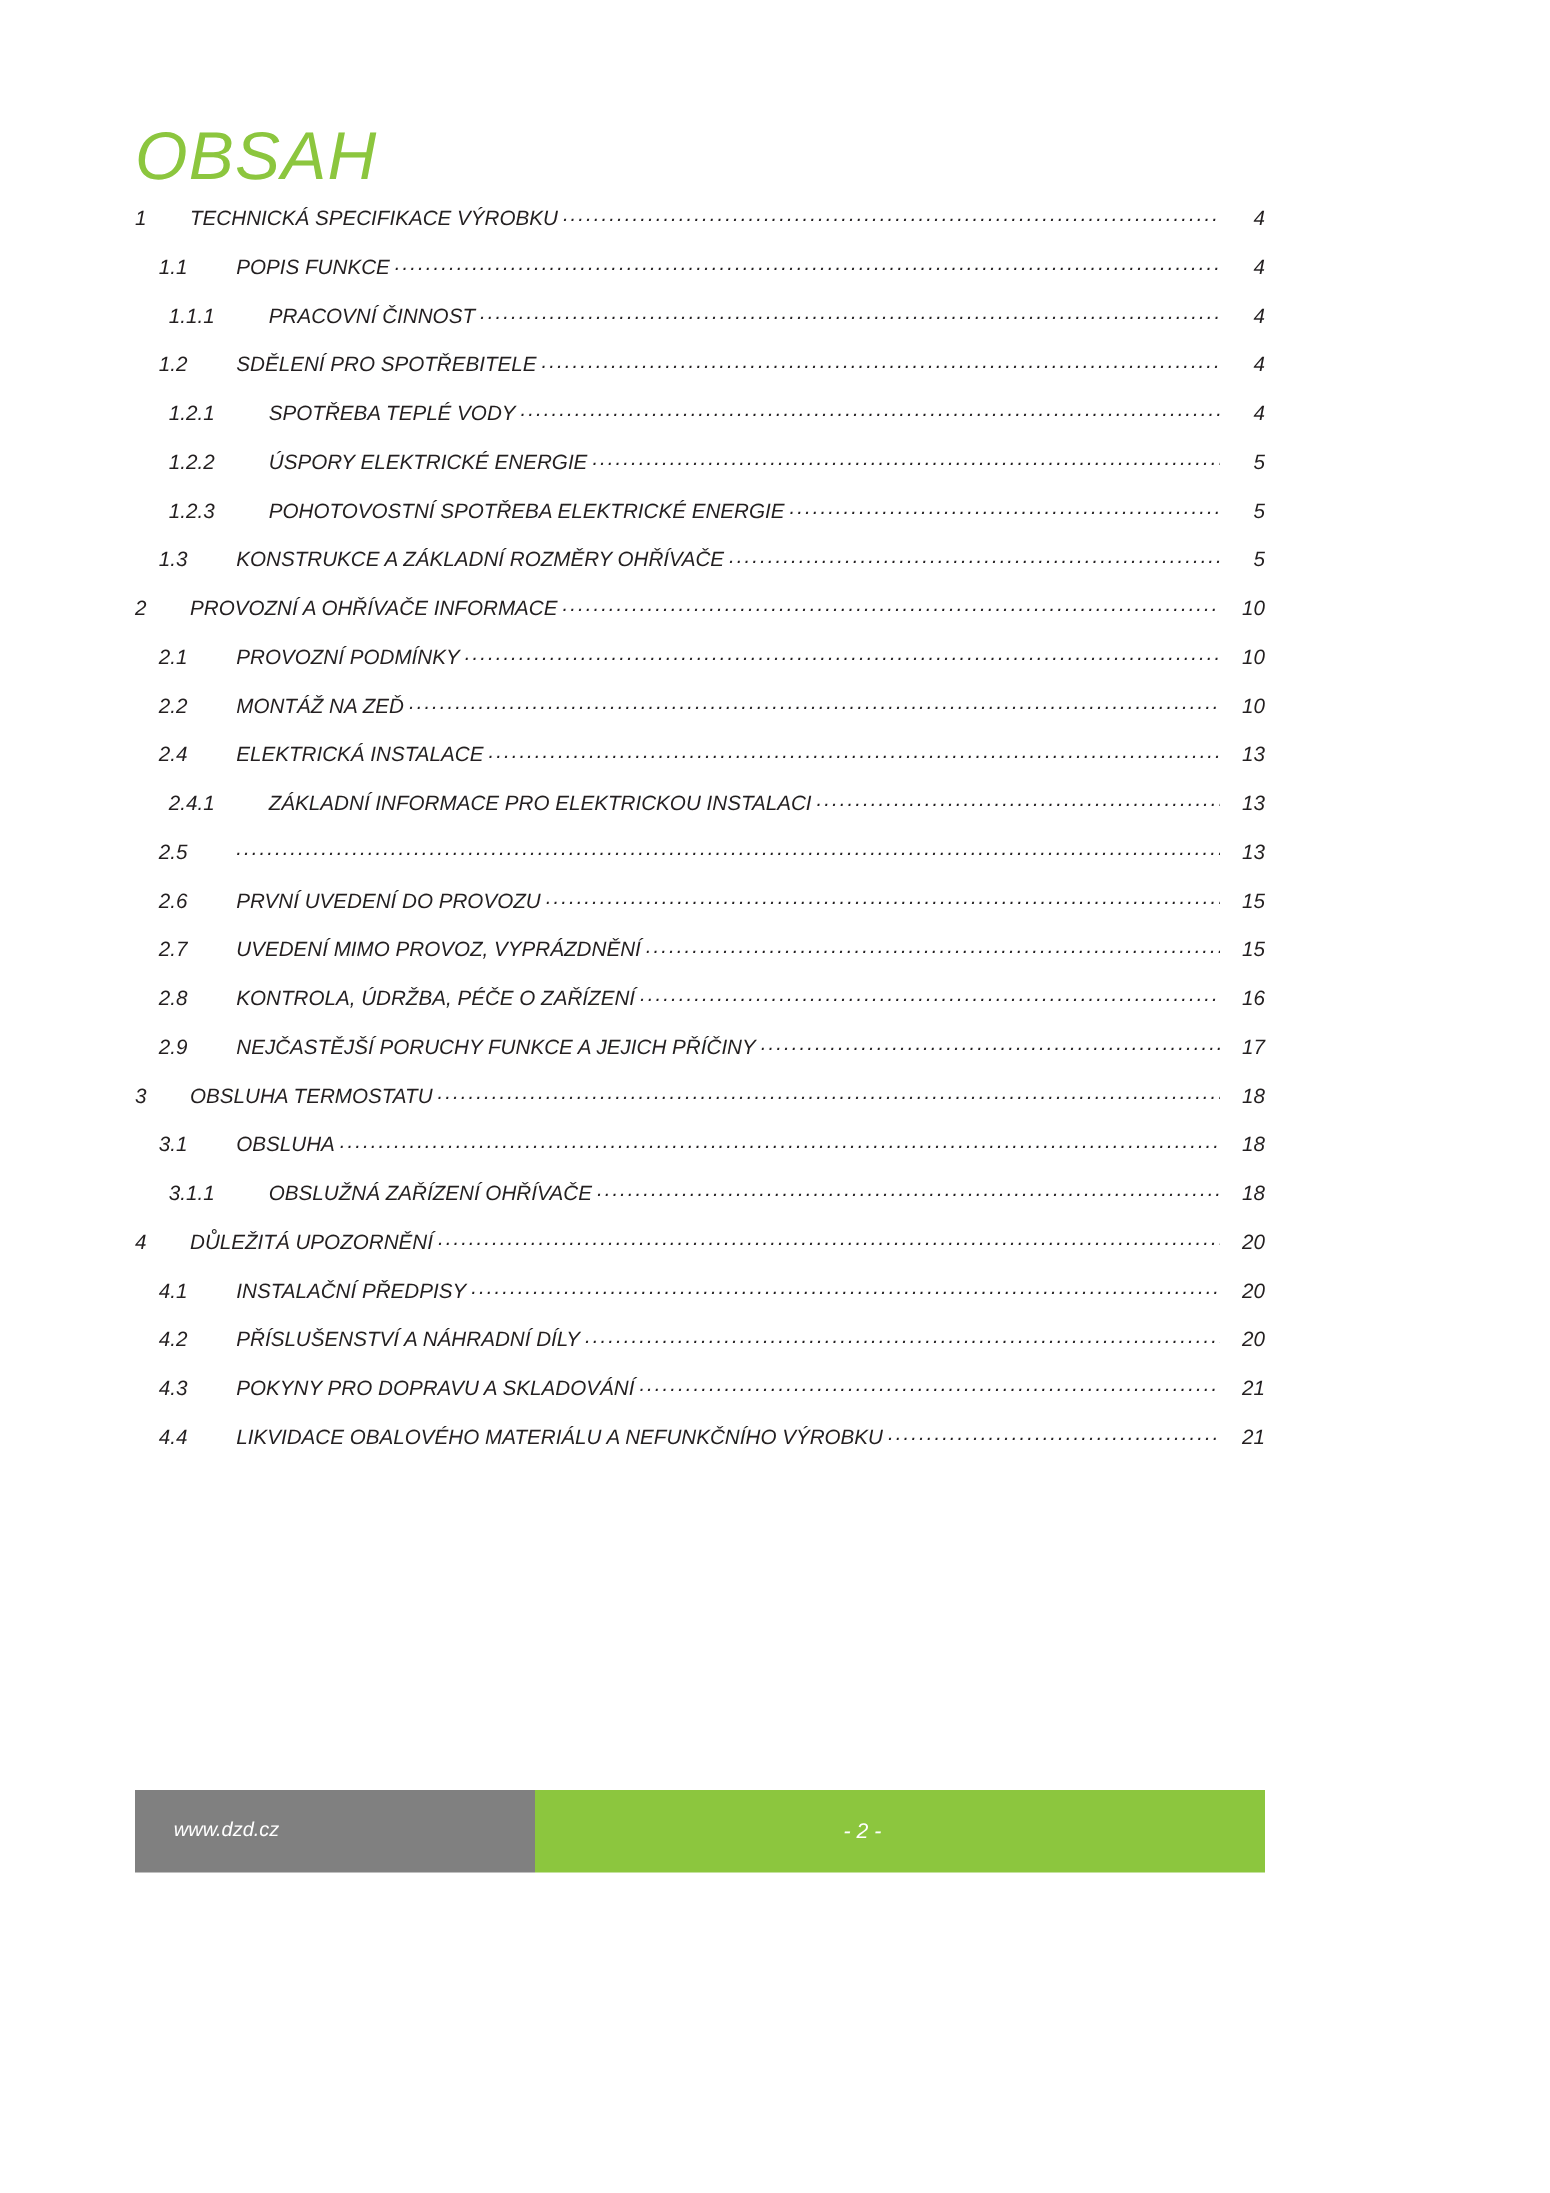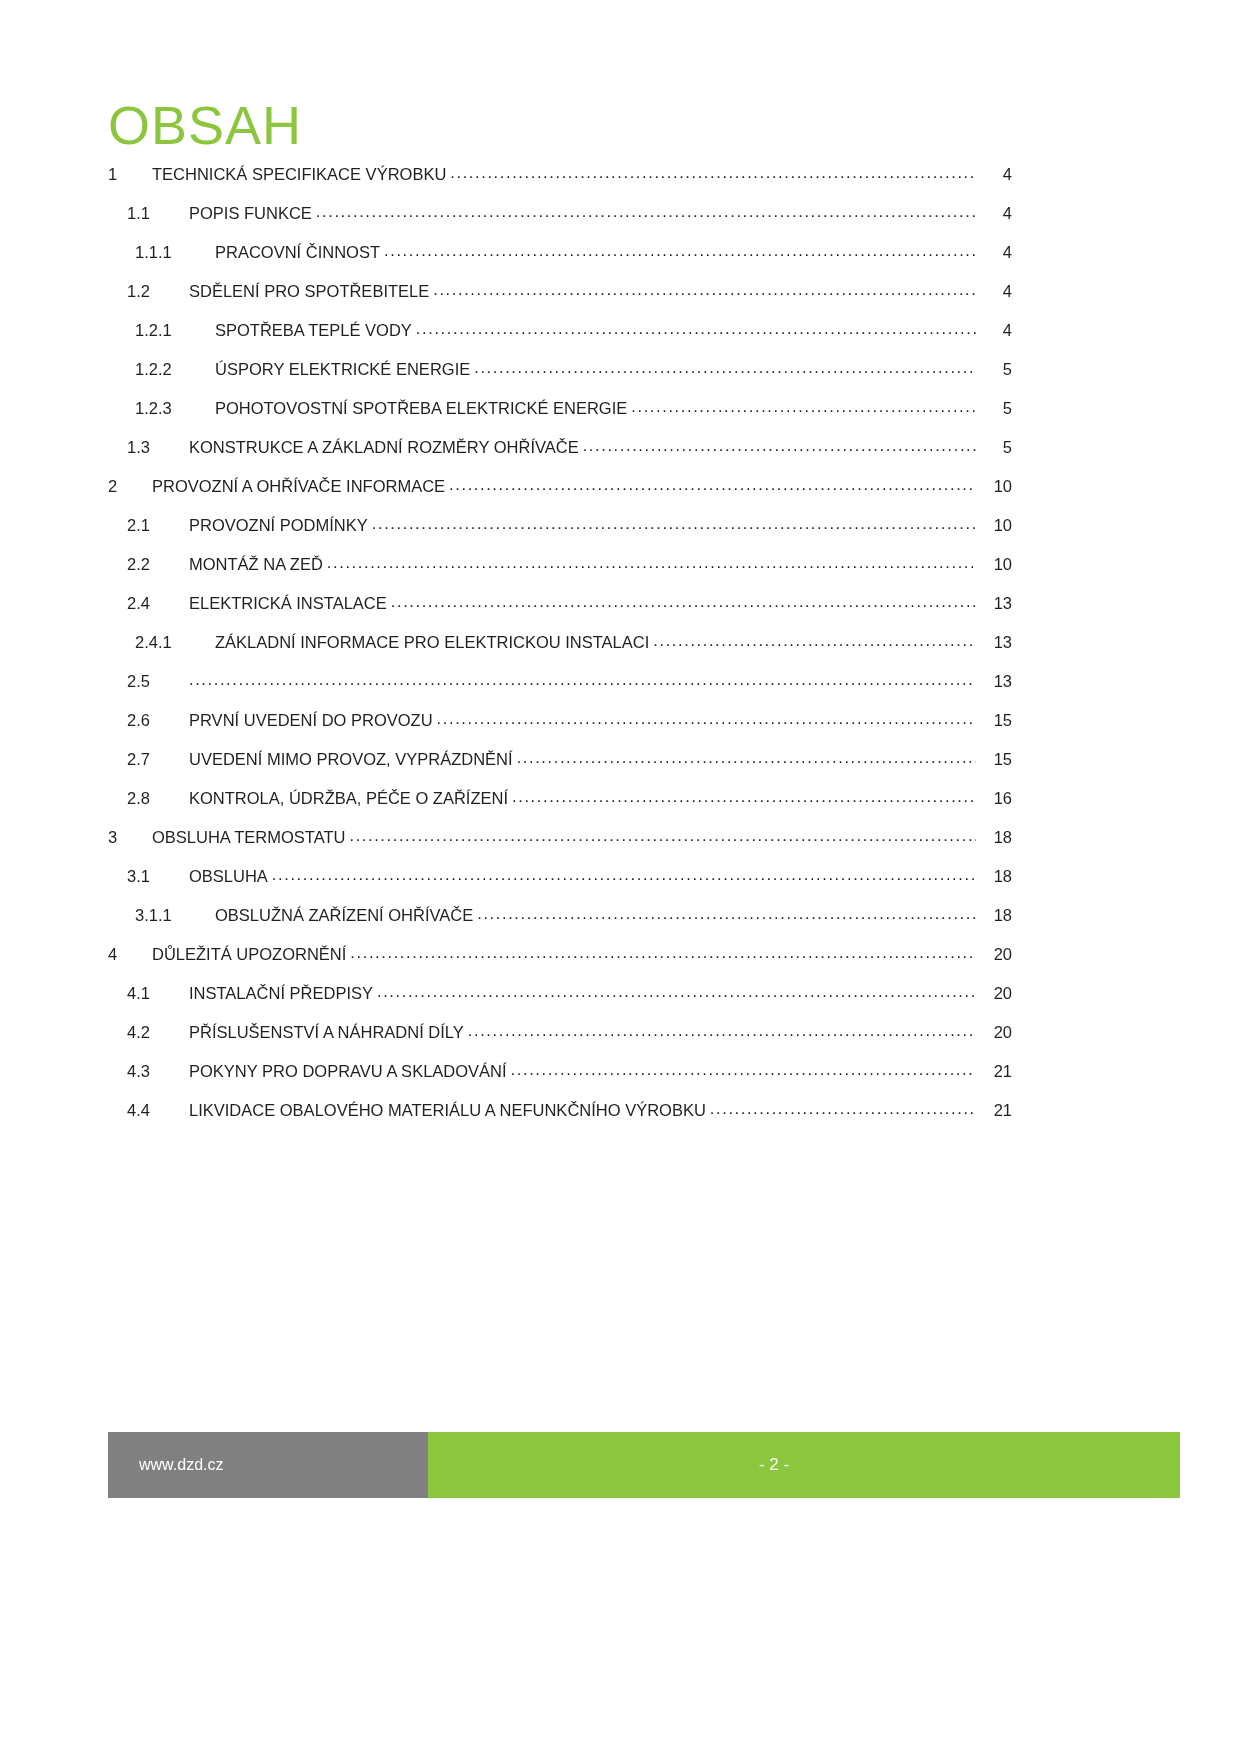--- a/index.html
+++ b/index.html
@@ -12,20 +12,21 @@
     height: 1754px;
     font-family: "Liberation Sans", sans-serif;
     position: relative;
     overflow: hidden;
   }
   .page {
     position: relative;
     width: 1240px;
     height: 1754px;
     box-sizing: border-box;
+    font-style: italic;
   }
   .title {
     position: absolute;
     left: 108px;
     top: 62px;
     font-size: 54px;
     color: #8CC63E;
     letter-spacing: 1px;
     font-weight: 400;
     line-height: 1;
@@ -76,21 +77,21 @@
     width: 30px;
     text-align: right;
     padding-left: 6px;
   }
 
   
   .footer {
     position: absolute;
     left: 108px;
     top: 1432px;
-    width: 1072px;
+    width: 904px;
     height: 66px;
     display: flex;
   }
   .footer-left {
     width: 320px;
     background: #808080;
     color: #ffffff;
     display: flex;
     align-items: center;
     padding-left: 31px;
@@ -211,20 +212,26 @@
         <span class="num">2.7</span>
         <span class="label">UVEDENÍ MIMO PROVOZ, VYPRÁZDNĚNÍ</span>
         <span class="dots"></span>
         <span class="pg">15</span>
       </div>
       <div class="toc-row lvl2">
         <span class="num">2.8</span>
         <span class="label">KONTROLA, ÚDRŽBA, PÉČE O ZAŘÍZENÍ</span>
         <span class="dots"></span>
         <span class="pg">16</span>
+      </div>
+      <div class="toc-row lvl2">
+        <span class="num">2.9</span>
+        <span class="label">NEJČASTĚJŠÍ PORUCHY FUNKCE A JEJICH PŘÍČINY</span>
+        <span class="dots"></span>
+        <span class="pg">17</span>
       </div>
       <div class="toc-row lvl1">
         <span class="num">3</span>
         <span class="label">OBSLUHA TERMOSTATU</span>
         <span class="dots"></span>
         <span class="pg">18</span>
       </div>
       <div class="toc-row lvl2">
         <span class="num">3.1</span>
         <span class="label">OBSLUHA</span>

